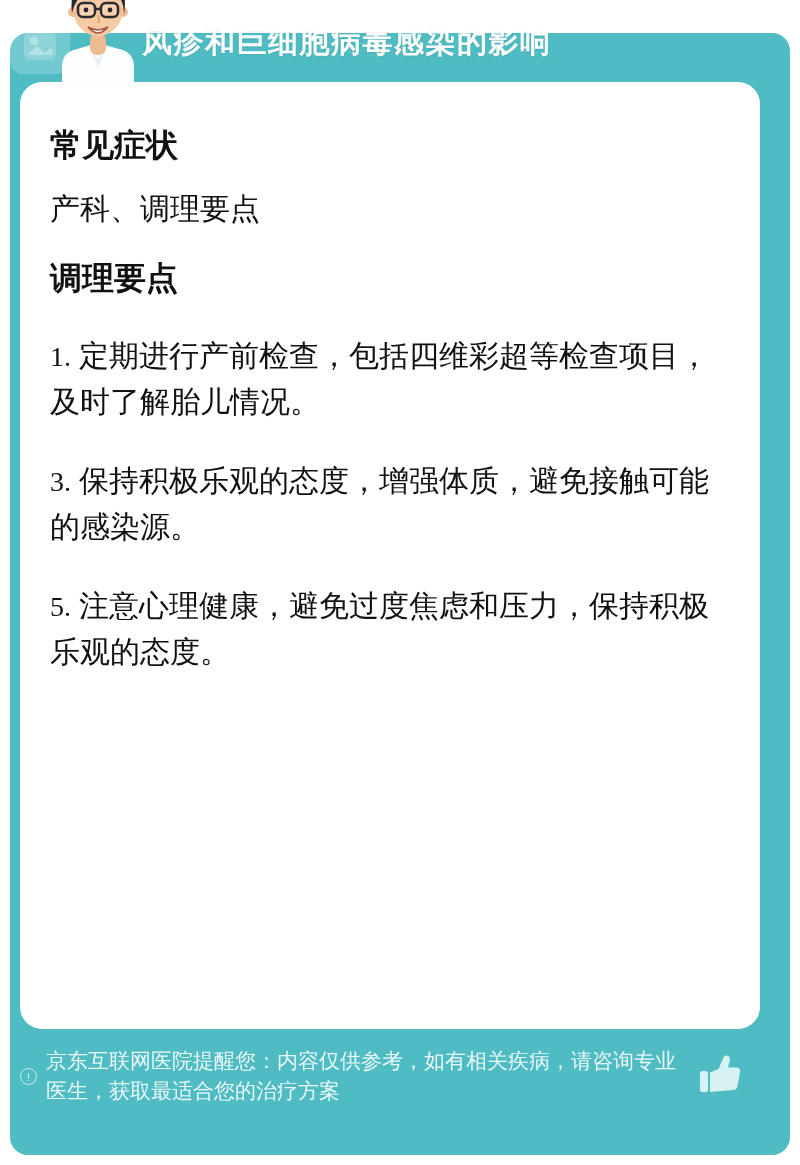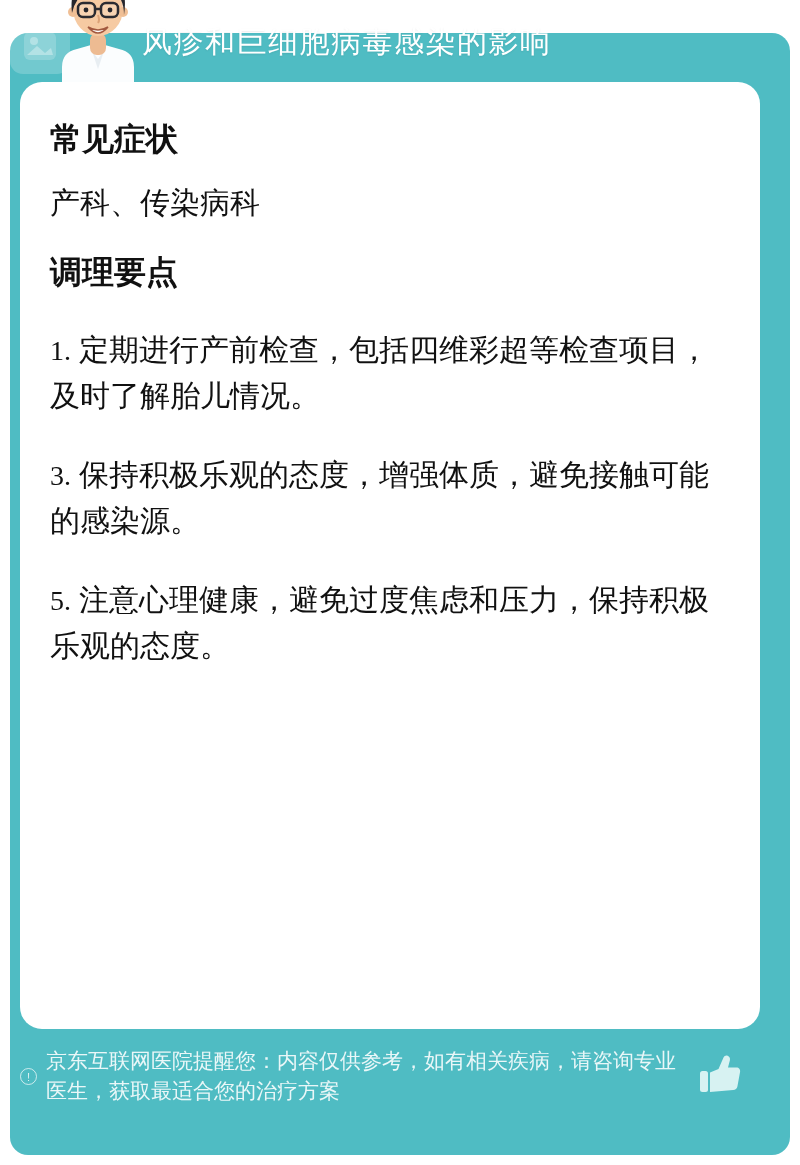--- a/index.html
+++ b/index.html
@@ -26,40 +26,40 @@
     z-index:1;
   }
   .image-badge svg { opacity:0.55; }
   .avatar {
     position:absolute; left:52px; top:-33px;
     width:92px; height:122px;
     z-index:2;
   }
   .title {
     position:absolute; left:142px; top:22px;
-    font-size:30px; font-weight:normal; color:#ffffff;
+    font-size:30px; font-weight:bold; color:#ffffff;
     letter-spacing:1.5px;
     white-space:nowrap;
     z-index:2;
     text-shadow:0 1px 2px rgba(0,0,0,0.08);
   }
   .card {
     position:absolute; left:20px; top:82px;
     width:740px; height:947px;
     background:#ffffff;
     border-radius:22px;
     padding:24px 30px 30px 30px;
     z-index:3;
     overflow:hidden;
   }
   .card h2 {
     font-size:32px; font-weight:bold; color:#111111;
     margin:24px 0 12px 0;
   }
-  .card h2.first { margin-top:12px; }
+  .card h2.first { margin-top:18px; }
   .card p.body {
     font-size:30px; color:#111111;
     line-height:1.55; margin:18px 0 6px 0;
   }
   .list-item {
     font-size:30px; color:#111111;
     line-height:1.55; margin:32px 0 0 0;
   }
   .list-item .num {
     font-family:"Liberation Serif", serif;
@@ -134,21 +134,21 @@
 
     <path d="M36 60 Q46 72 56 60 Q46 66 36 60 Z" fill="#ffffff" stroke="#a2593f" stroke-width="1.5"></path>
   </svg>
 </div>
 
 <div class="title">风疹和巨细胞病毒感染的影响</div>
 
 <div class="card">
   <h2 class="first">常见症状</h2>
 
-  <p class="body">产科、传染病科</p>
+  <p class="body">产科、调理要点</p>
 
   <h2>调理要点</h2>
 
   <p class="list-item"><span class="num">1.</span><span>定期进行产前检查，包括四维彩超等检查项目，及时了解胎儿情况。</span></p>
   <p class="list-item"><span class="num">3.</span><span>保持积极乐观的态度，增强体质，避免接触可能的感染源。</span></p>
   <p class="list-item"><span class="num">5.</span><span>注意心理健康，避免过度焦虑和压力，保持积极乐观的态度。</span></p>
 </div>
 
 <div class="footer">
   <div class="info-circle">!</div>

